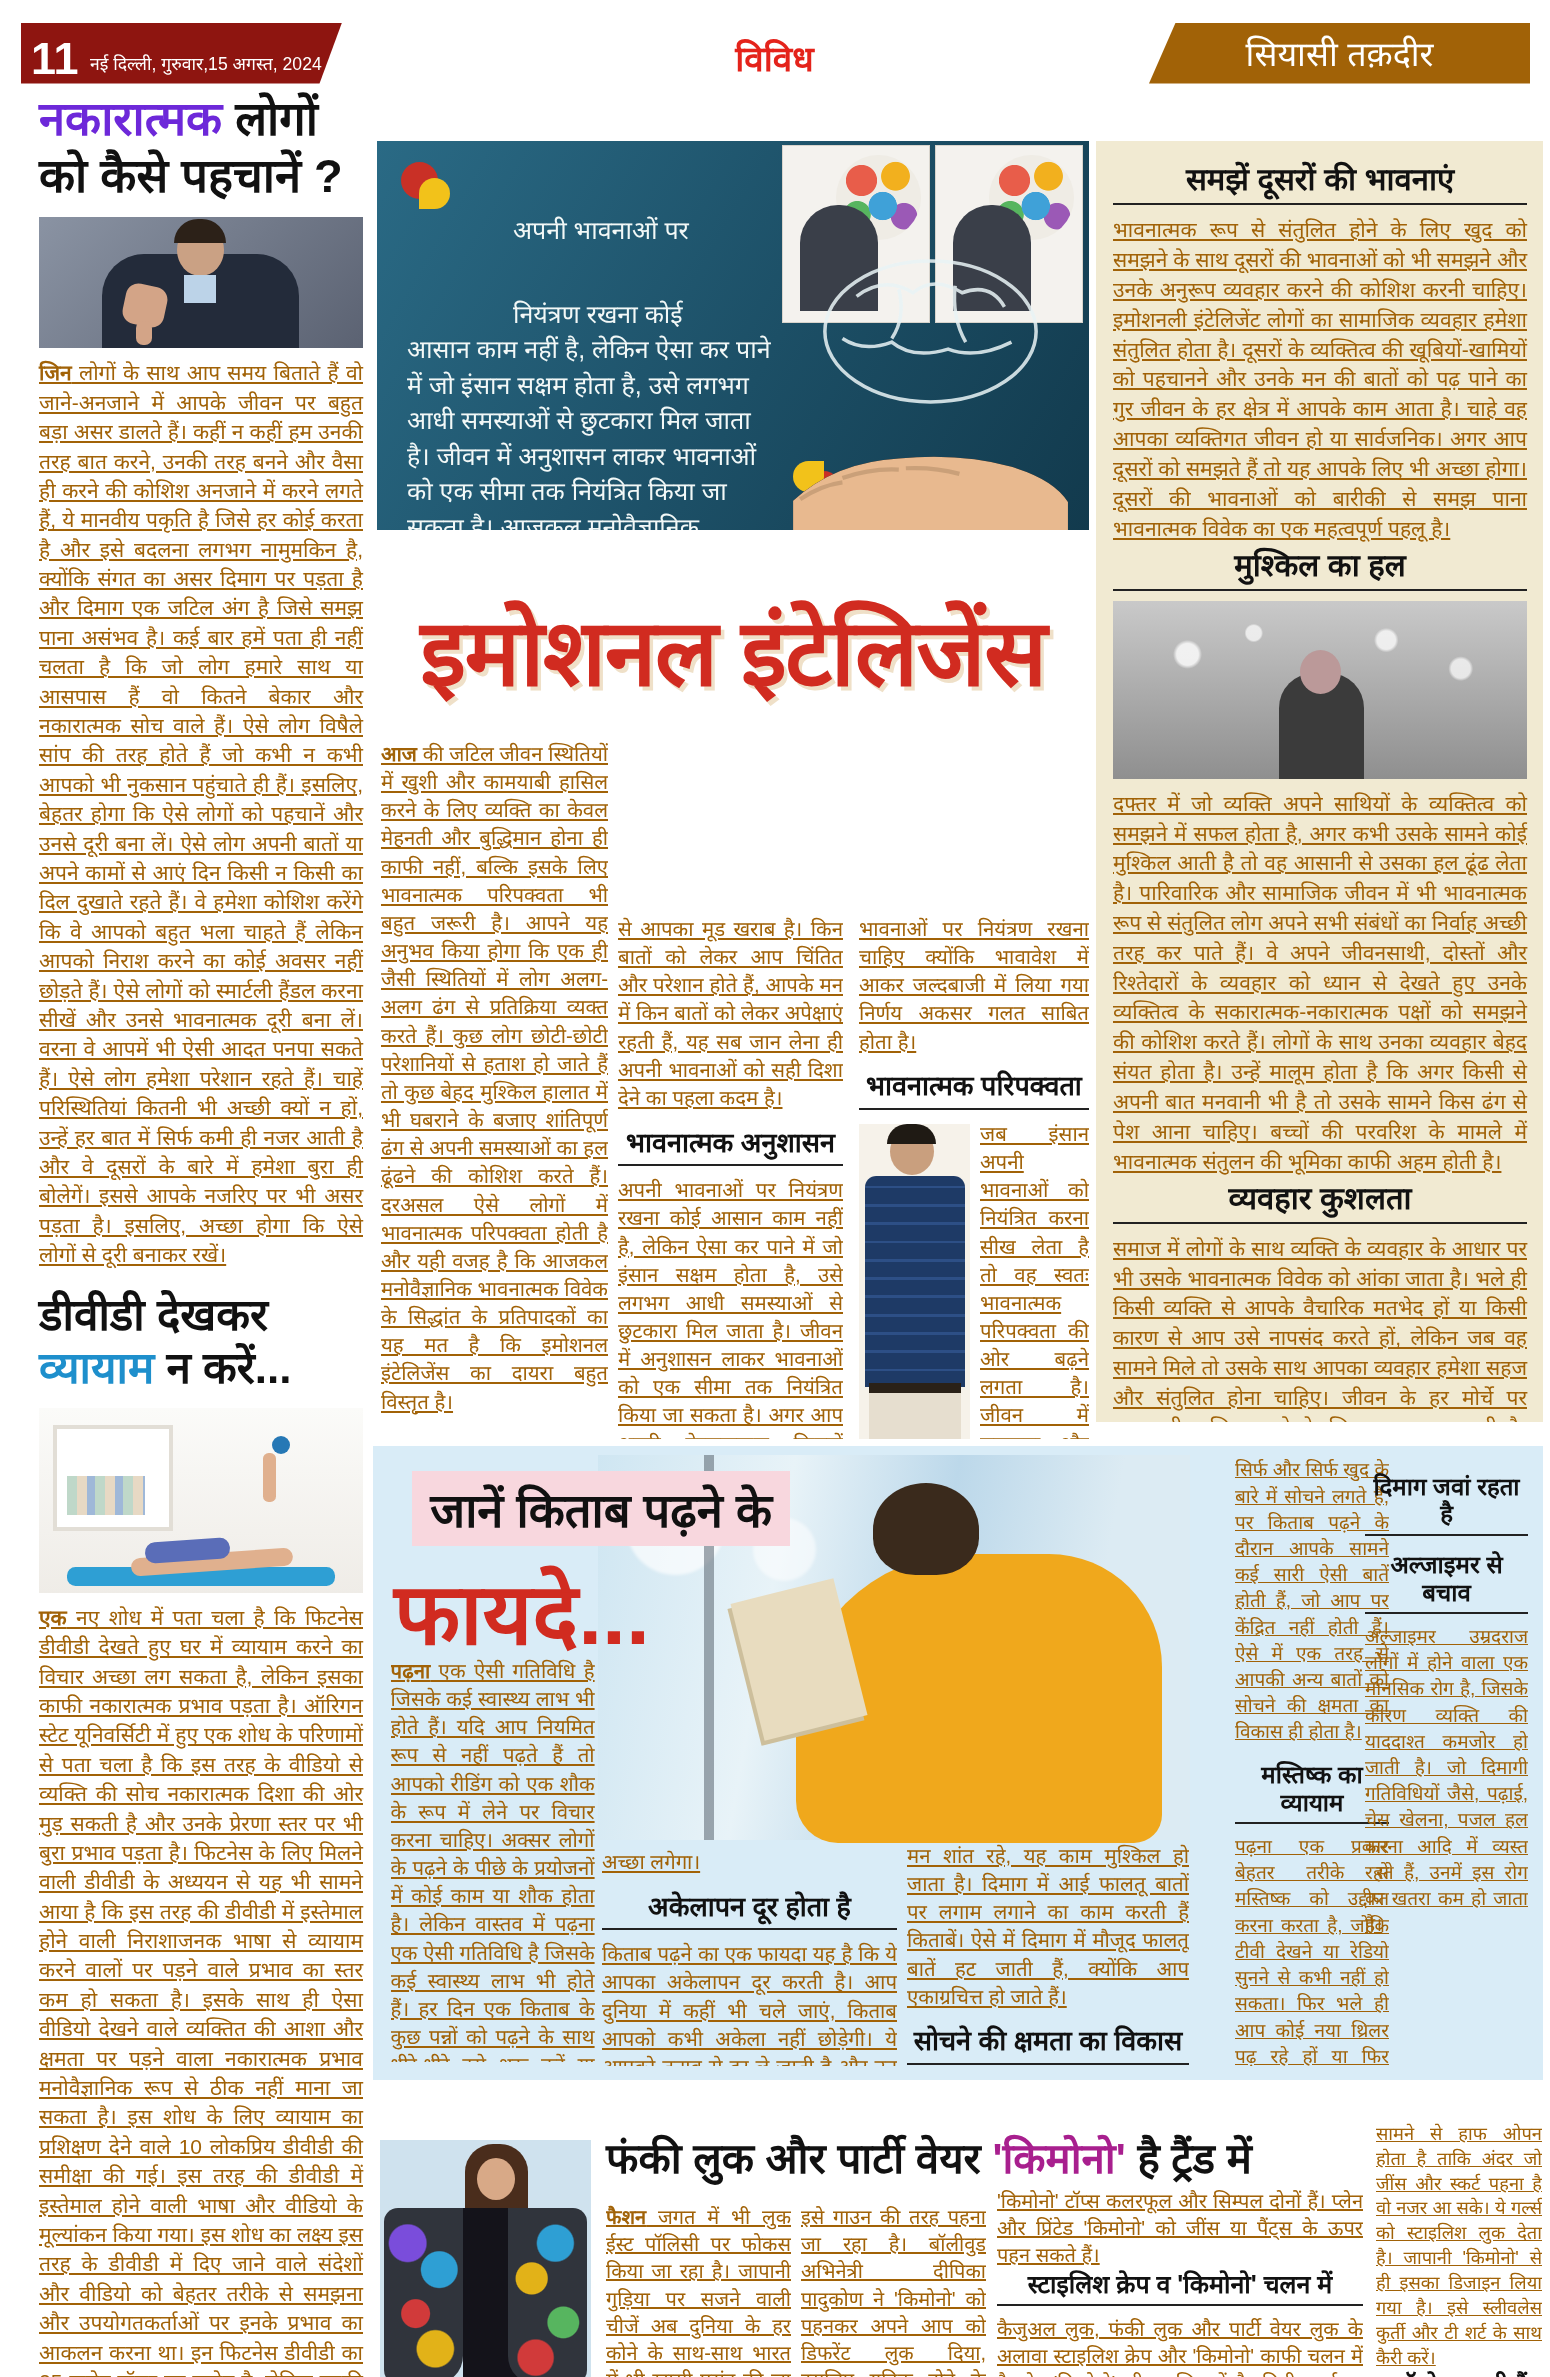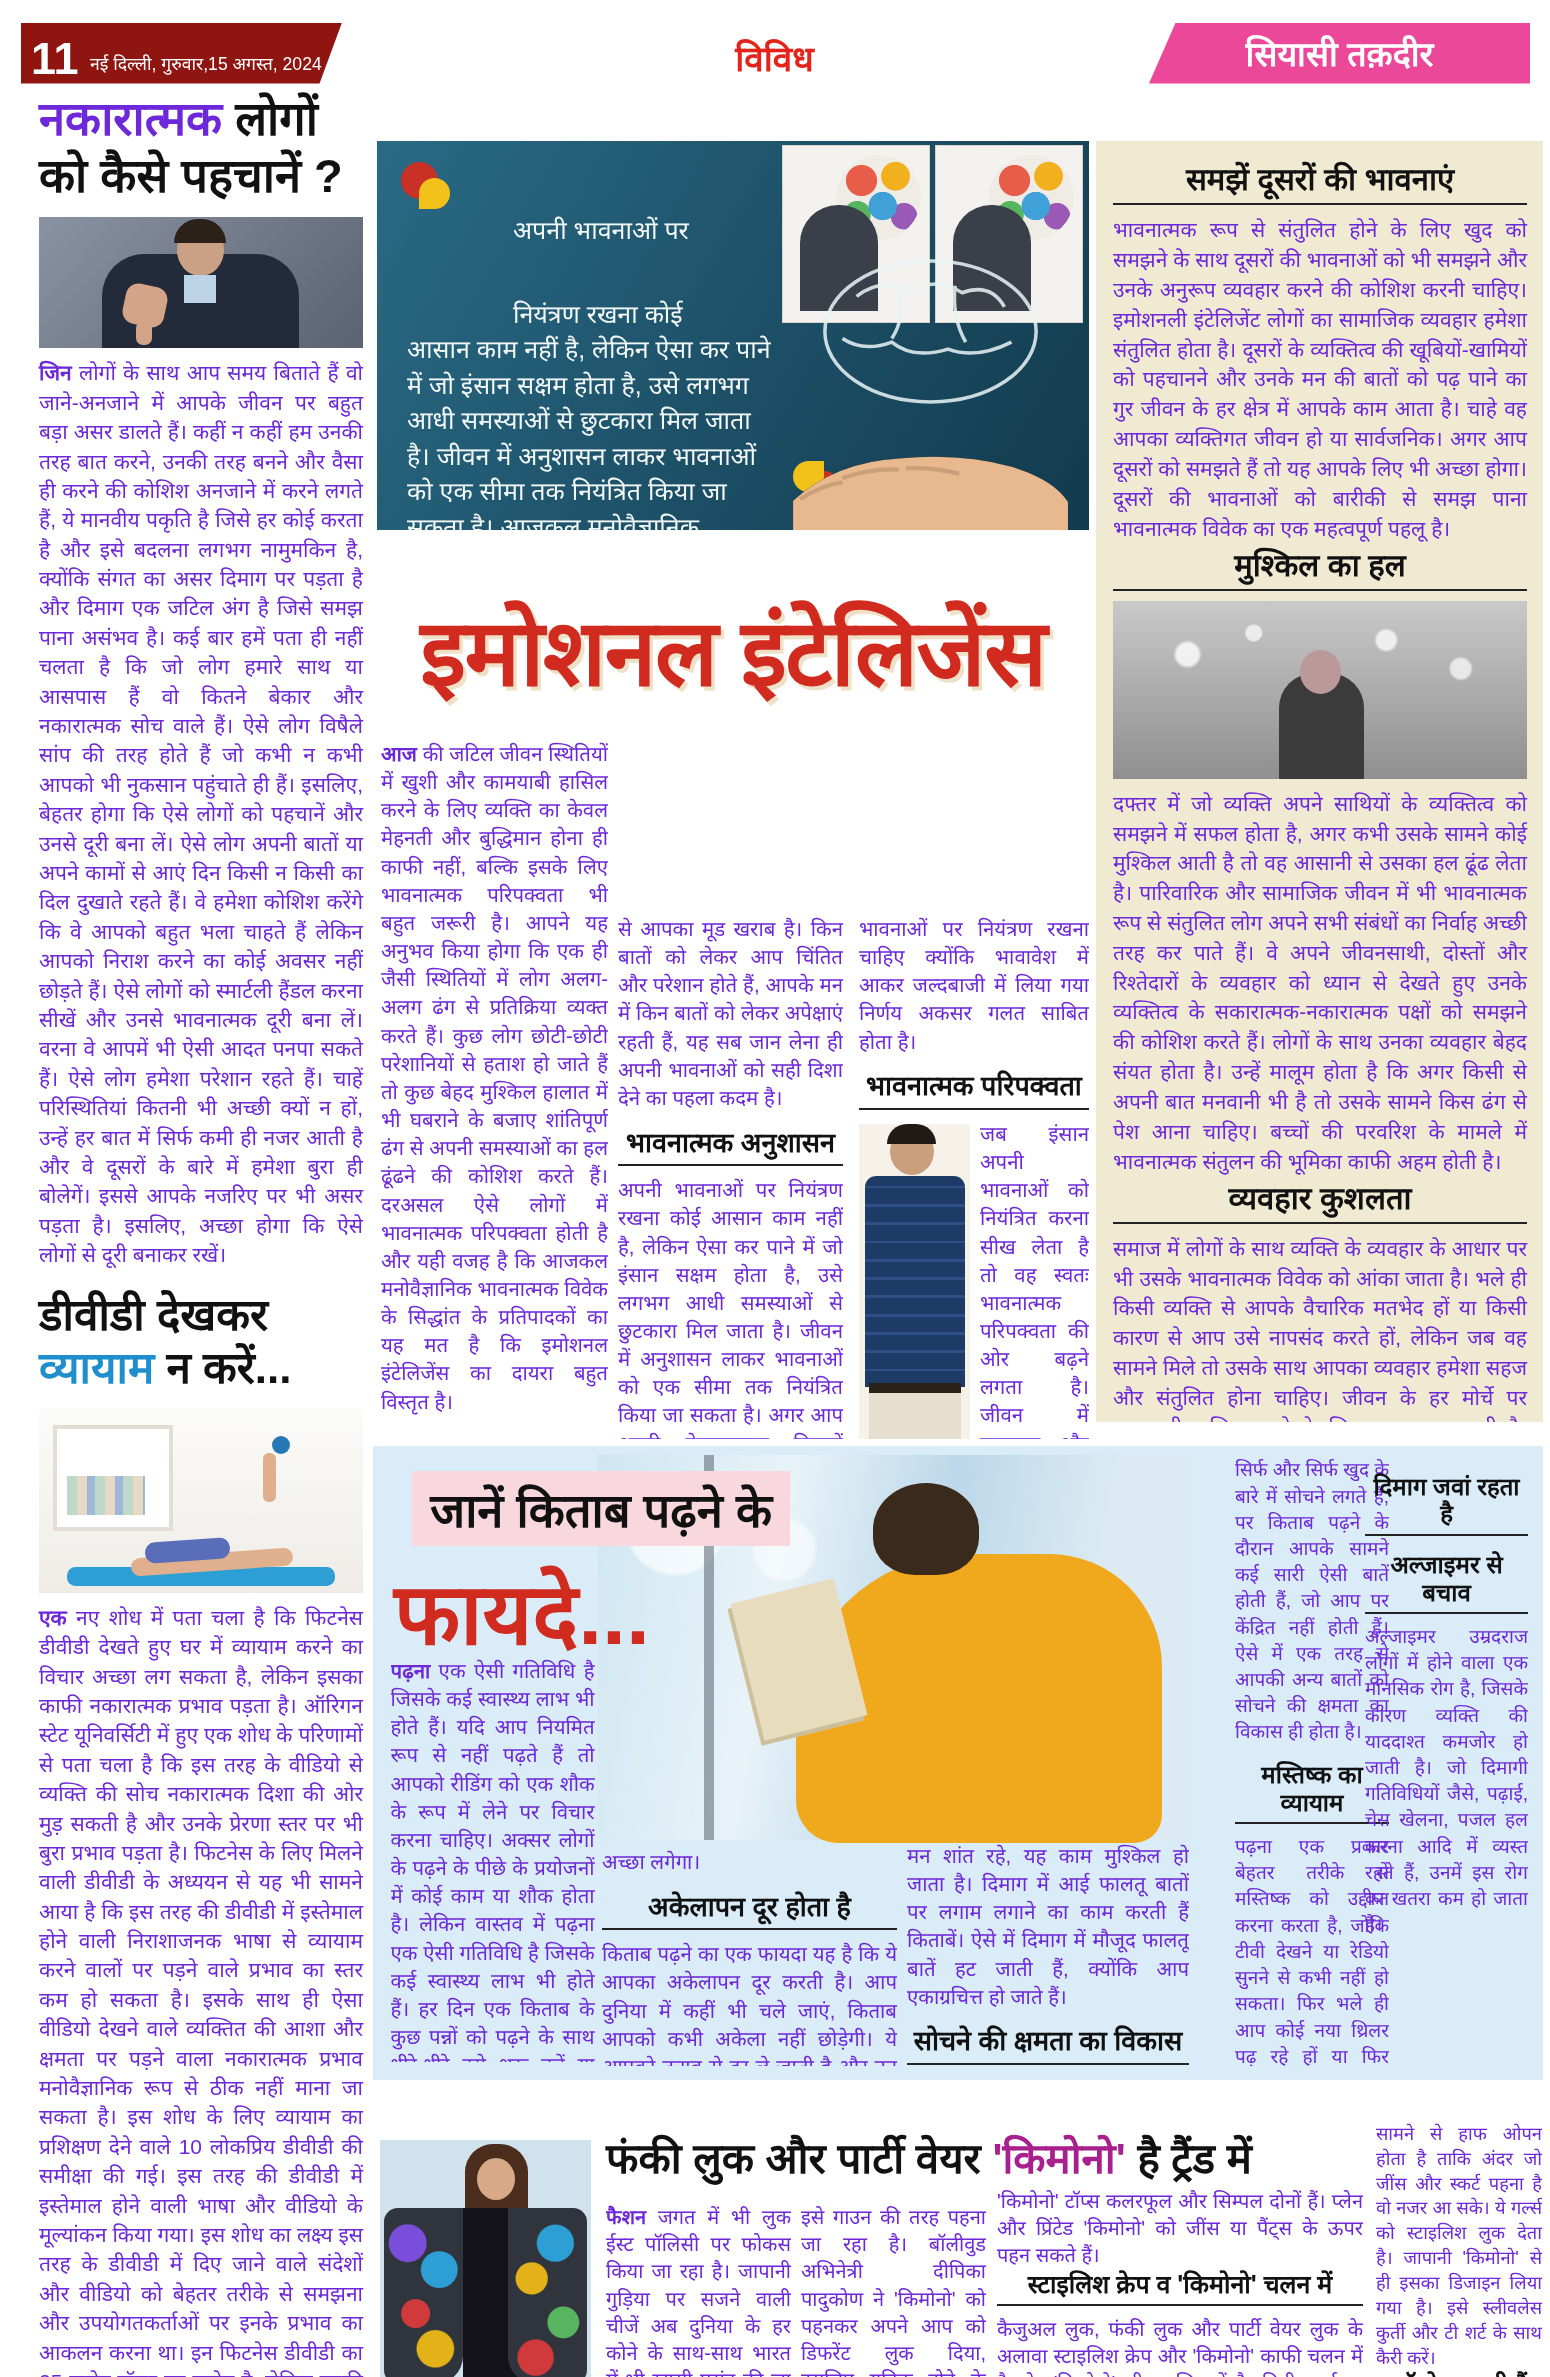--- a/index.html
+++ b/index.html
@@ -9,26 +9,26 @@
 
   
   .hdr-left { position:absolute; left:21px; top:22.5px; width:321px; height:61px;
     background:#8e1510; clip-path:polygon(0 0,100% 0,93% 100%,0 100%);
     color:#fff; display:flex; align-items:flex-end; padding:4.2px 10px; gap:11.3px; }
   .hdr-pageno { font-size:45px; font-weight:bold; line-height:0.9; }
   .hdr-edition { font-size:17.6px; padding-bottom:4.2px; white-space:nowrap; }
   .hdr-center { position:absolute; left:676px; top:34px; width:197px; text-align:center;
     color:#e4231b; font-size:35px; font-weight:bold; }
   .hdr-right { position:absolute; left:1149px; top:22.5px; width:381px; height:61px;
-    background:#ec4899; clip-path:polygon(7% 0,100% 0,100% 100%,0 100%);
+    background:#a16207; clip-path:polygon(7% 0,100% 0,100% 100%,0 100%);
     color:#fff; display:flex; align-items:center; justify-content:center;
-    font-size:34px; font-weight:bold; }
-
-  
-  .body-txt { font-size:21px; line-height:1.40; text-align:justify; color:#6d28d9; }
+    font-size:34px; font-weight:normal; }
+
+  
+  .body-txt { font-size:21px; line-height:1.40; text-align:justify; color:#a16207;text-decoration:underline; }
   .body-txt .lead { font-weight:bold; }
   .subhead { font-size:28px; font-weight:bold; text-align:center; color:#111;
     border-bottom:2.1px solid #222; padding-bottom:5.6px; margin:15.5px 0 10px 0; line-height:1.15;}
 
   
   .lrail { position:absolute; left:39px; top:90px; width:324px; }
   .a-title { font-weight:bold; line-height:1.22; color:#111; }
   .t1 { font-size:47px; }
   .t2 { font-size:44px; margin-top:18.3px; }
   .red { color:#6d28d9; }

